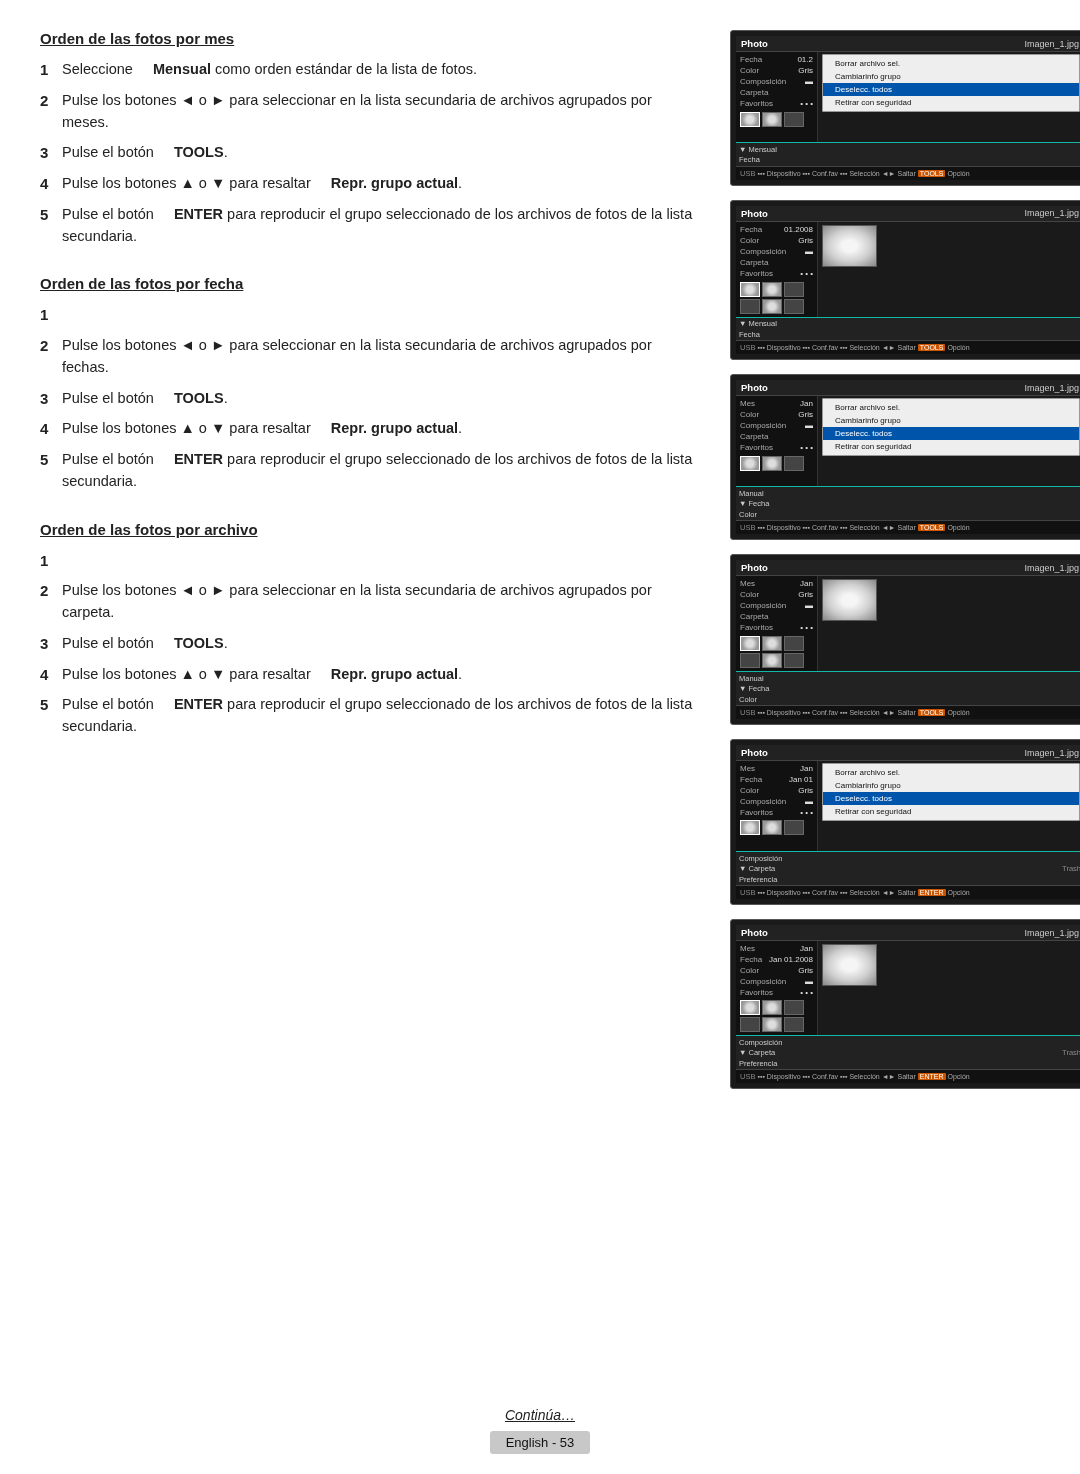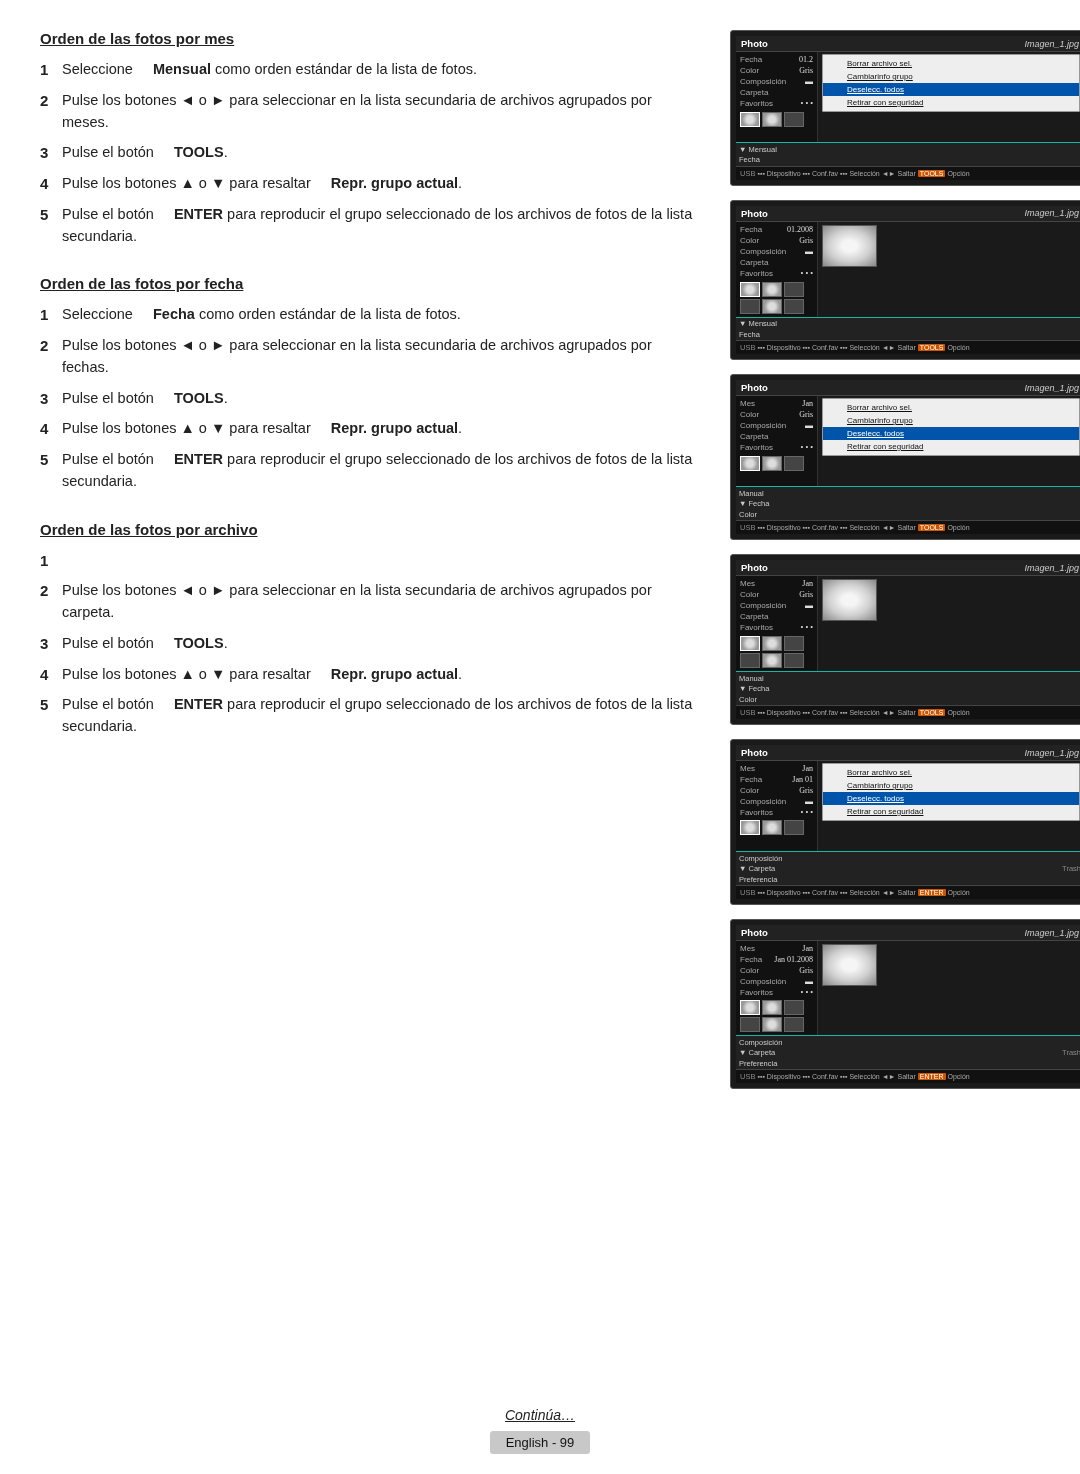--- a/index.html
+++ b/index.html
@@ -86,49 +86,46 @@
       border-bottom: 1px solid #444;
     }
     .screen-title {
       font-weight: bold;
       color: #fff;
       font-size: 9.5px;
     }
     .screen-filename {
       color: #ccc;
       font-size: 9px;
-      font-style: italic;
     }
     .screen-meta-row {
       display: flex;
       justify-content: space-between;
       font-size: 8px;
       margin-bottom: 2px;
       color: #ccc;
     }
     .screen-meta-label {
       color: #aaa;
     }
     .screen-meta-value {
       color: #ddd;
-      font-family: Liberation Serif, serif;
     }
     .context-menu {
       background: #eee;
       border: 1px solid #999;
       border-radius: 1px;
       padding: 2px 0;
       font-size: 8px;
       color: #111;
       min-width: 90px;
     }
     .context-menu-item {
-      padding: 2px 24px;
+      padding: 2px 12px;
       white-space: nowrap;
-      text-decoration: underline;
     }
     .context-menu-item.highlighted {
       background: #0055aa;
       color: #fff;
     }
     .screen-bottom-bar {
       background: #111;
       border-top: 1px solid #444;
       padding: 2px 4px;
       font-size: 7.5px;
@@ -248,21 +245,20 @@
           <span class="step-text">Pulse el botón <b>ENTER</b> para reproducir el grupo seleccionado de los archivos de fotos de la lista secundaria.</span>
         </li>
       </ol>
     </div>
 
     <div class="section">
       <div class="section-title">Orden de las fotos por fecha</div>
       <ol class="step-list">
         <li class="step-item">
           <span class="step-number">1</span>
-          <span class="step-text">Seleccione <b>Fecha</b> como orden estándar de la lista de fotos.</span>
         </li>
         <li class="step-item">
           <span class="step-number">2</span>
           <span class="step-text">Pulse los botones ◄ o ► para seleccionar en la lista secundaria de archivos agrupados por fechas.</span>
         </li>
         <li class="step-item">
           <span class="step-number">3</span>
           <span class="step-text">Pulse el botón <b>TOOLS</b>.</span>
         </li>
         <li class="step-item">
@@ -665,14 +661,14 @@
         <span style="background:#cc5500;color:#fff;padding:0 2px;font-size:7px;border-radius:1px;">ENTER</span>
         <span style="font-size:7px;">Opción</span>
       </div>
     </div>
 
   </div>
 </div>
 
 <div class="page-footer">
   <span class="continue-text">Continúa…</span>
-  <span class="footer-badge">English - 99</span>
+  <span class="footer-badge">English - 53</span>
 </div>
 
 </body></html>

